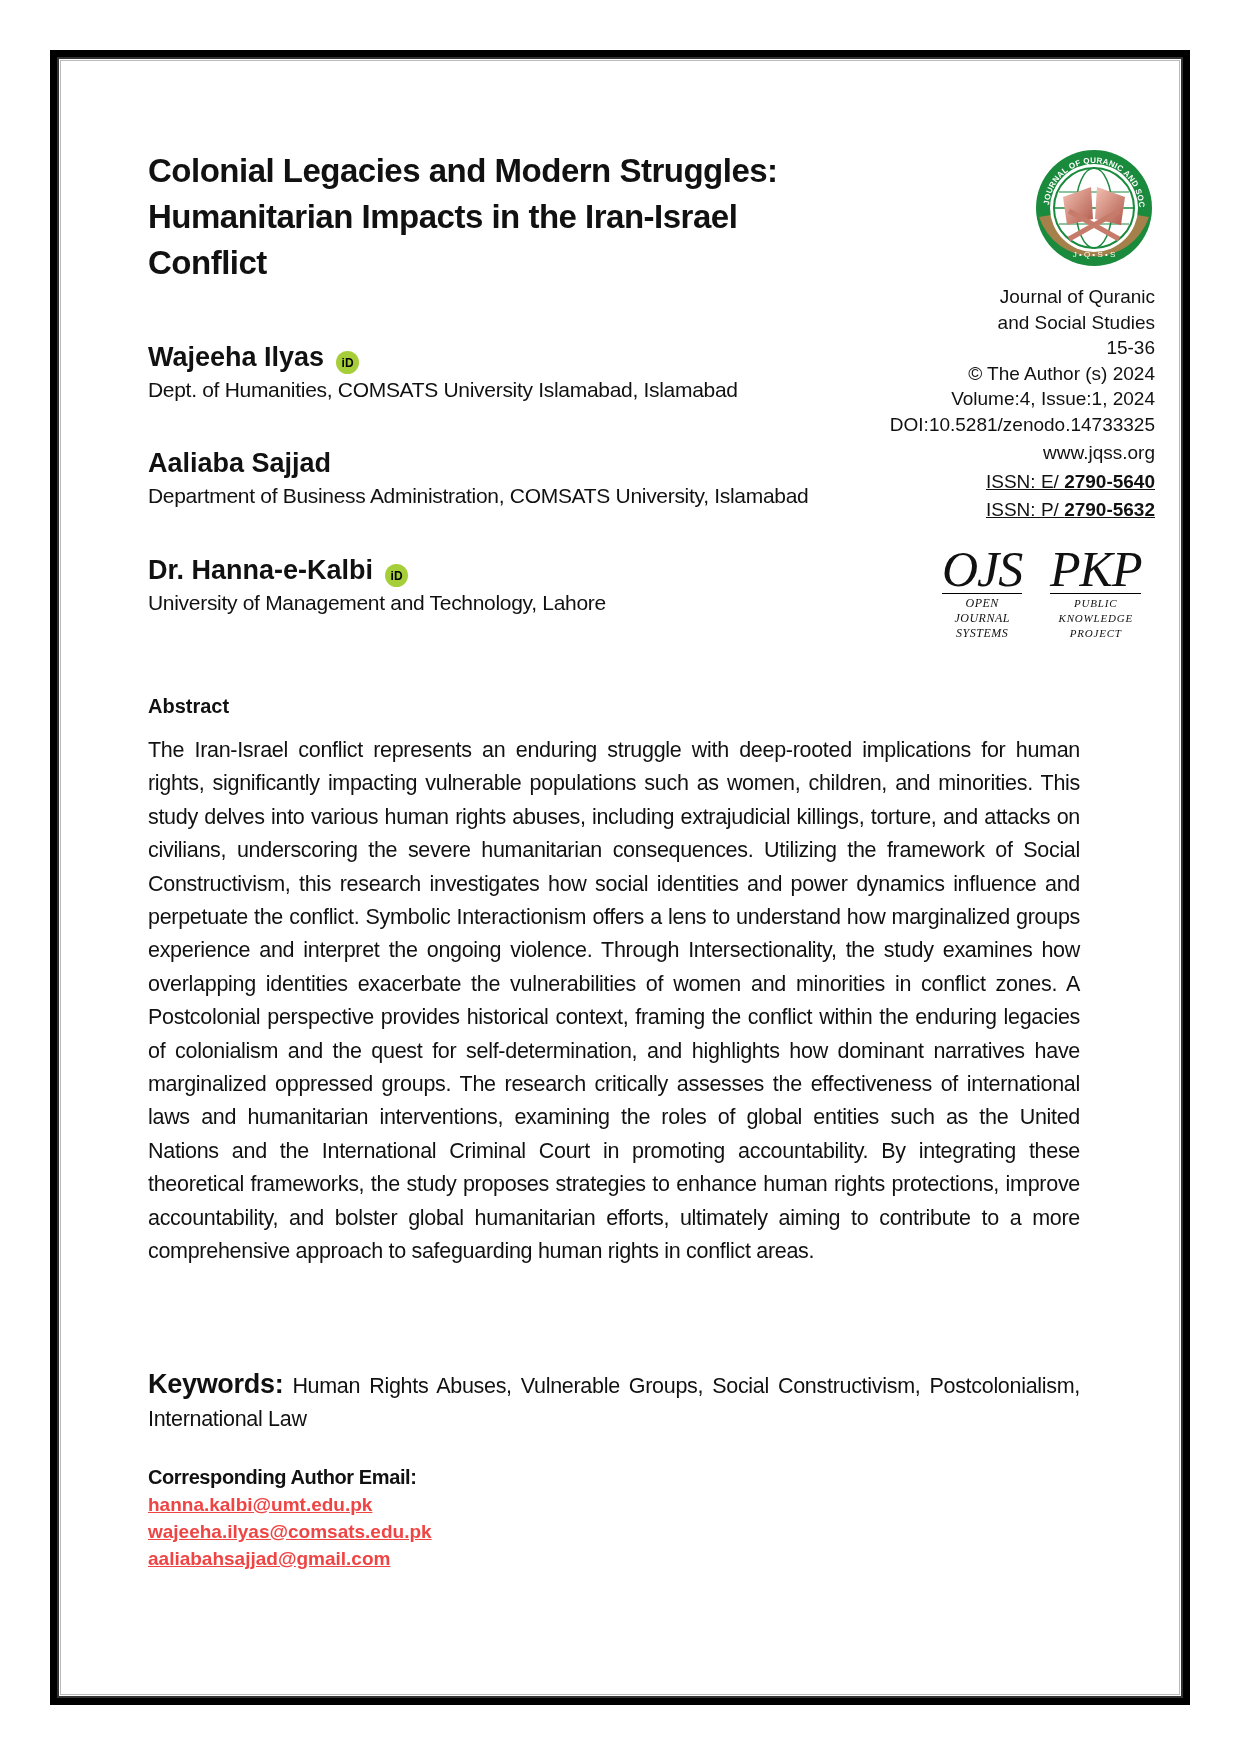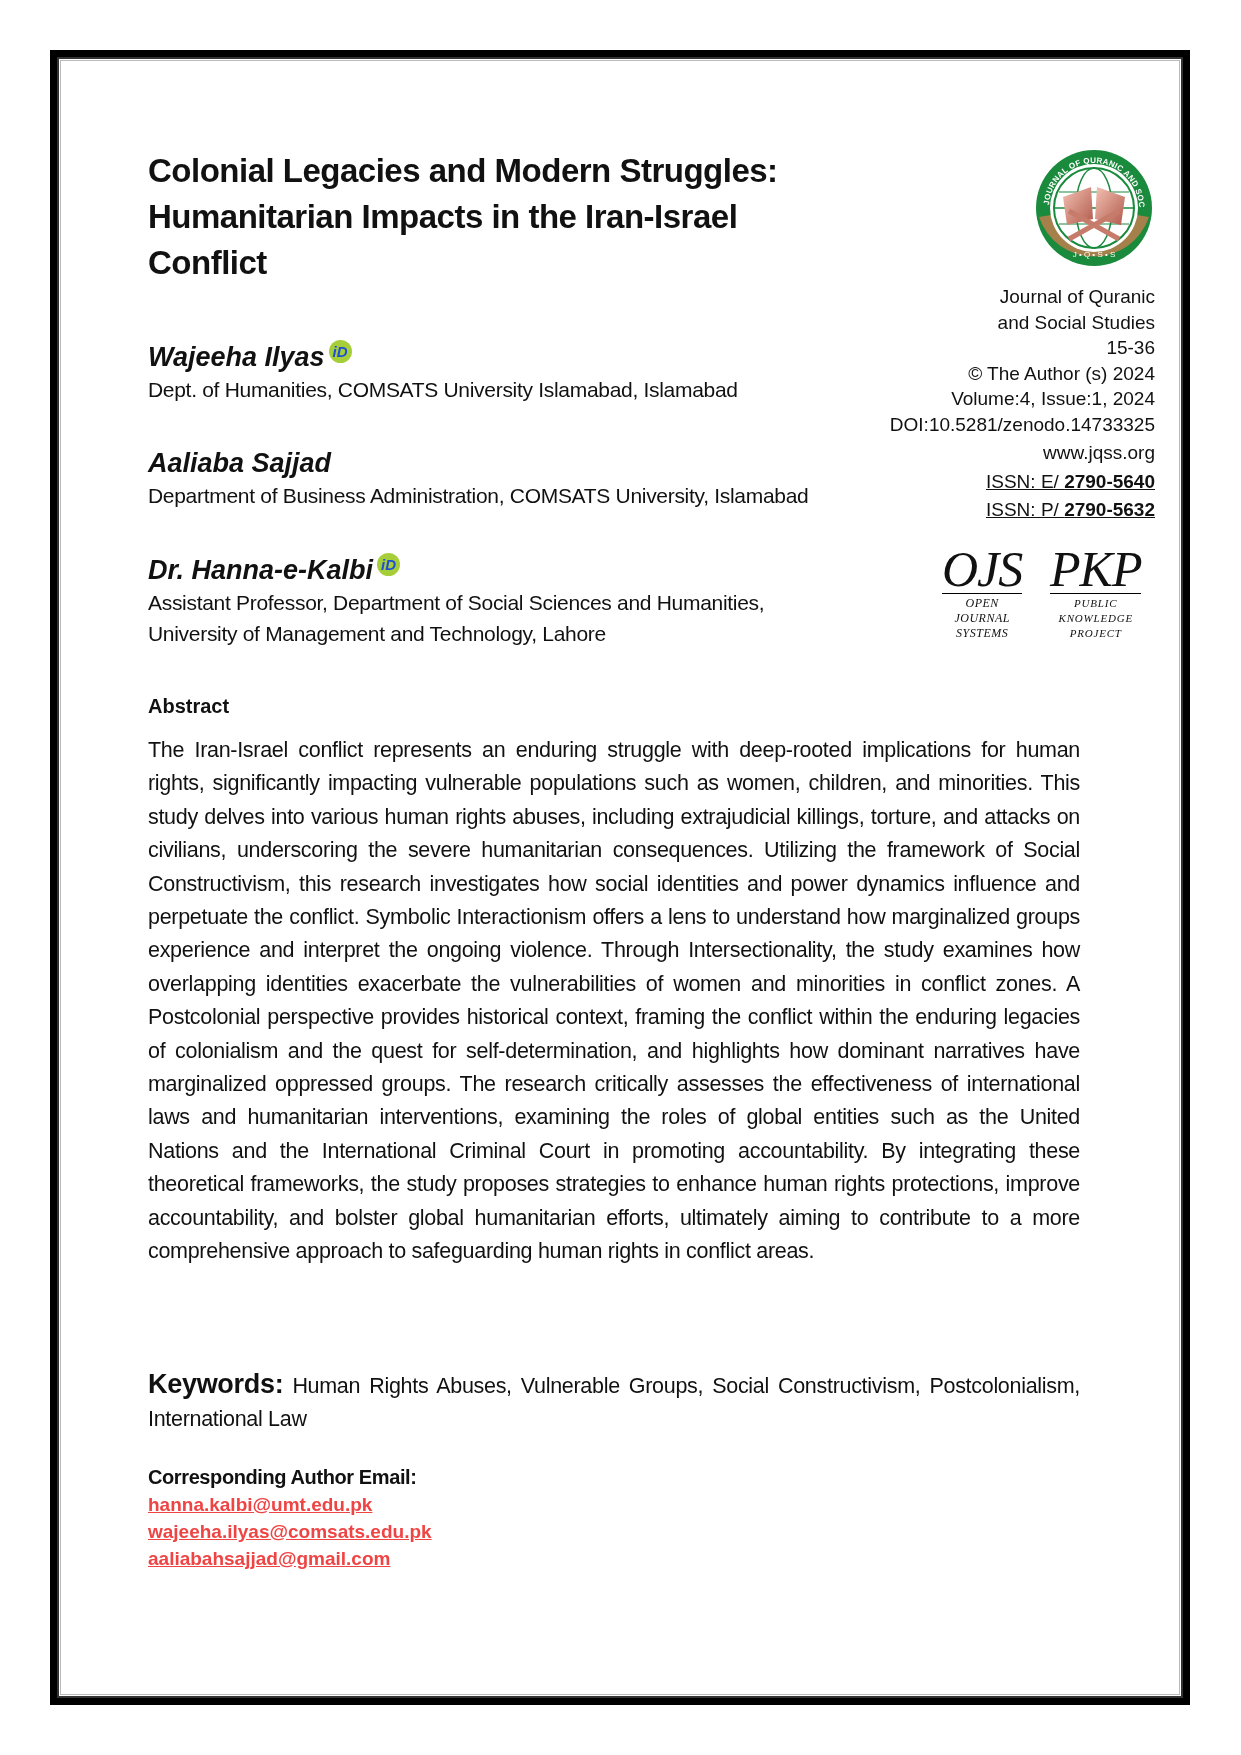--- a/index.html
+++ b/index.html
@@ -17,23 +17,23 @@
   .meta .issn { text-decoration: underline; margin-top: 3px; }
   .meta .issn b { font-weight: bold; }
   .ojs-pkp { position: absolute; left: 942px; top: 548px; width: 215px; height: 90px; font-style: italic; }
   .ojs, .pkp { position: absolute; top: 0; font-family: "Liberation Serif", serif; }
   .ojs { left: 0; }
   .pkp { left: 108px; }
   .big { font-size: 50px; line-height: 42px; letter-spacing: -1px; border-bottom: 1.5px solid #000; padding-bottom: 3px; }
   .small { font-size: 12px; line-height: 12px; letter-spacing: 0.5px; margin-top: 3px; text-align: center; }
   .pkp .small { font-size: 11px; letter-spacing: 0.8px; }
   .author { position: absolute; left: 148px; }
-  .author-name { font-weight: bold; font-size: 27px; line-height: 34px; display: flex; align-items: flex-start; gap: 4px; font-style: italic; }
-  .orcid { width: 23px; height: 23px; border-radius: 50%; background: #a6ce39; color: #1d4ed8;
-           font-size: 15px; font-weight: bold; display: inline-flex; align-items: center; justify-content: center;
+  .author-name { font-weight: bold; font-size: 27px; line-height: 34px; display: flex; align-items: flex-end; gap: 12px; }
+  .orcid { width: 23px; height: 23px; border-radius: 50%; background: #a6ce39; color: #000000;
+           font-size: 12px; font-weight: bold; display: inline-flex; align-items: center; justify-content: center;
            font-family: "Liberation Sans", sans-serif; }
   .aff { font-size: 21px; line-height: 31px; letter-spacing: -0.3px; }
   .abstract-head { position: absolute; left: 148px; top: 695px; font-weight: bold; font-size: 20px; margin: 0; }
   .abstract-body { position: absolute; left: 148px; top: 734px; width: 932px; font-size: 21.5px;
                    line-height: 33.4px; text-align: justify; margin: 0; letter-spacing: -0.3px; }
   .keywords { position: absolute; left: 148px; top: 1368px; width: 932px; font-size: 21.5px;
               line-height: 33px; text-align: justify; margin: 0; letter-spacing: -0.3px; }
   .keywords .kw-label { font-weight: bold; font-size: 27px; }
   .corr { position: absolute; left: 148px; top: 1463px; }
   .corr-head { font-weight: bold; font-size: 20px; line-height: 28px; letter-spacing: -0.4px; }
@@ -118,21 +118,20 @@
     <span>Aaliaba Sajjad</span>
   </div>
   <div class="aff">Department of Business Administration, COMSATS University, Islamabad</div>
 </div>
 
 <div class="author" style="top:553px">
   <div class="author-name">
     <span>Dr. Hanna-e-Kalbi</span>
     <span class="orcid">iD</span>
   </div>
-  <div class="aff">Assistant Professor, Department of Social Sciences and Humanities,</div>
   <div class="aff">University of Management and Technology, Lahore</div>
 </div>
 
 <h2 class="abstract-head">Abstract</h2>
 <p class="abstract-body">The Iran-Israel conflict represents an enduring struggle with deep-rooted implications for human rights, significantly impacting vulnerable populations such as women, children, and minorities. This study delves into various human rights abuses, including extrajudicial killings, torture, and attacks on civilians, underscoring the severe humanitarian consequences. Utilizing the framework of Social Constructivism, this research investigates how social identities and power dynamics influence and perpetuate the conflict. Symbolic Interactionism offers a lens to understand how marginalized groups experience and interpret the ongoing violence. Through Intersectionality, the study examines how overlapping identities exacerbate the vulnerabilities of women and minorities in conflict zones. A Postcolonial perspective provides historical context, framing the conflict within the enduring legacies of colonialism and the quest for self-determination, and highlights how dominant narratives have marginalized oppressed groups. The research critically assesses the effectiveness of international laws and humanitarian interventions, examining the roles of global entities such as the United Nations and the International Criminal Court in promoting accountability. By integrating these theoretical frameworks, the study proposes strategies to enhance human rights protections, improve accountability, and bolster global humanitarian efforts, ultimately aiming to contribute to a more comprehensive approach to safeguarding human rights in conflict areas.</p>
 
 <p class="keywords">
   <span class="kw-label">Keywords:</span>
   <span>Human Rights Abuses, Vulnerable Groups, Social Constructivism, Postcolonialism, International Law</span>
 </p>

